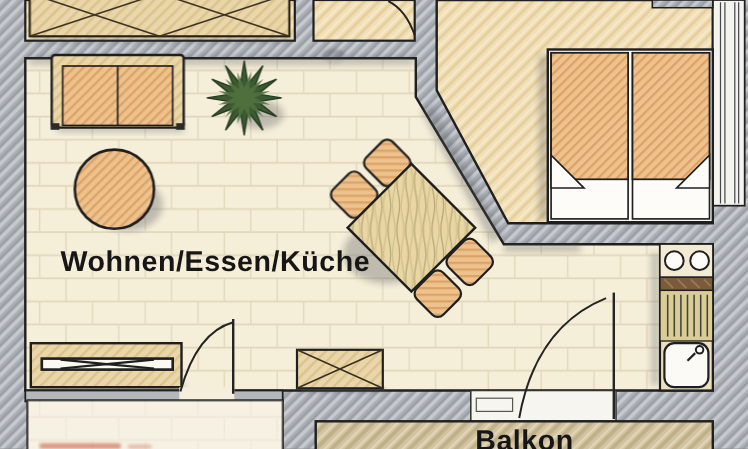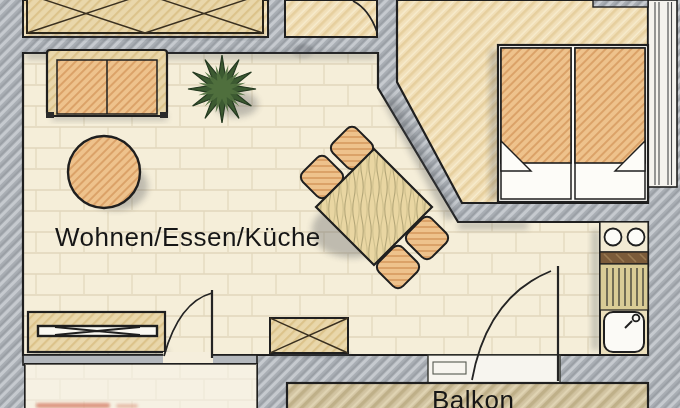--- a/index.html
+++ b/index.html
@@ -1,18 +1,19 @@
 <!DOCTYPE html>
 <html><head>
 <meta charset="utf-8">
 <style>
   html,body{margin:0;padding:0;background:#888;}
   .stage{
     width:680px;height:408px;position:relative;overflow:hidden;
     font-family:"Liberation Sans",sans-serif;
+    font-weight:bold;
   }
   svg{display:block}
   text{font-family:"Liberation Sans",sans-serif;fill:#161616;}
   .room-label{font-size:26px;letter-spacing:.5px;}
 </style>
 </head>
 <body>
 
 <div class="stage">
 <svg width="680" height="408" viewBox="0 0 680 408">

